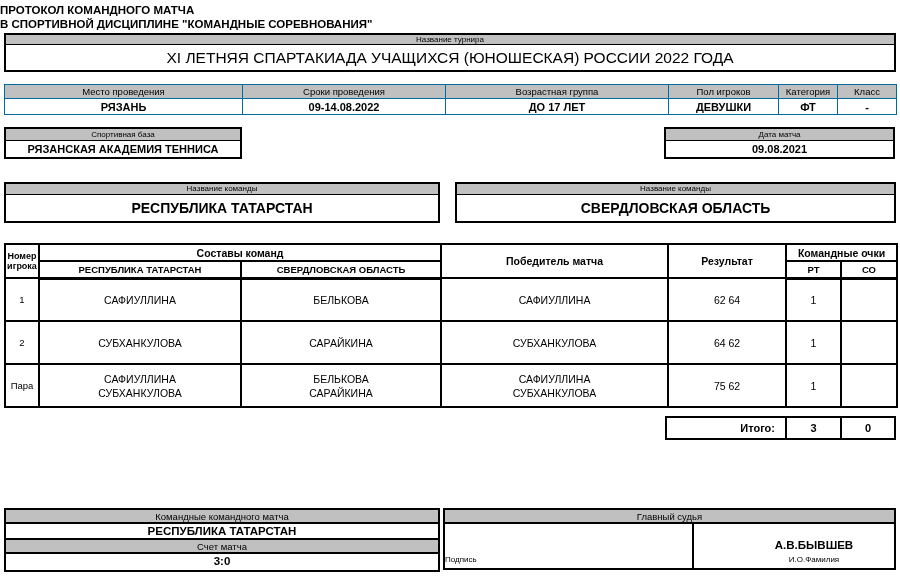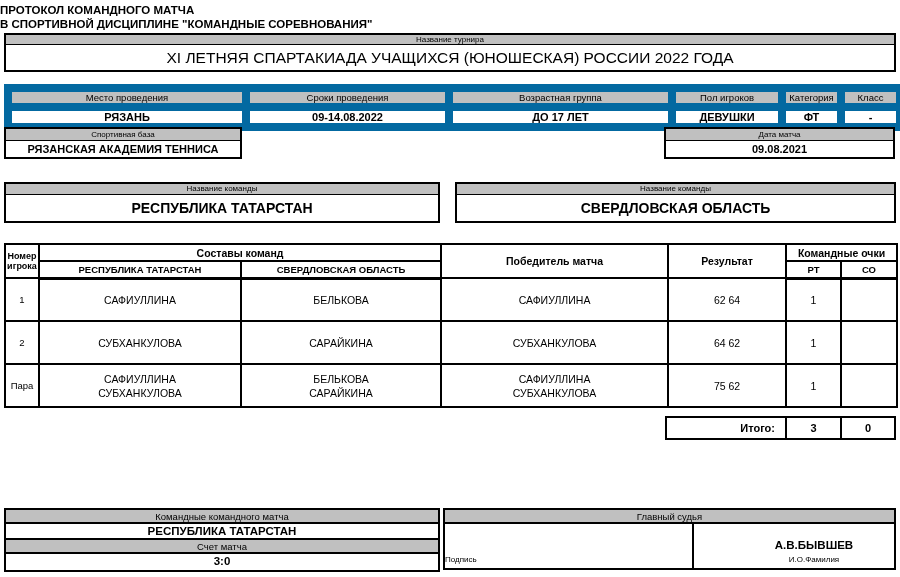--- a/index.html
+++ b/index.html
@@ -14,21 +14,21 @@
   .labelbar { background:#c0c0c0; border-bottom:1px solid #000; text-align:center;
     font-size:8px; line-height:10px; overflow:hidden; }
 
   
   .tournament { position:absolute; left:4px; top:33px; width:892px; border:2px solid #000; }
   .tournament .labelbar { height:10px; }
   .tournament .big { height:25px; line-height:25px; text-align:center; font-weight:normal; font-size:15.5px; }
 
   
   table.info { position:absolute; left:4px; top:84px; width:892px; border-collapse:collapse; table-layout:fixed; }
-  table.info td { border:8px solid #0369a1; text-align:center; overflow:hidden; padding:0; }
+  table.info td { border:1px solid #0369a1; text-align:center; overflow:hidden; padding:0; }
   table.info tr.lbl td { background:#c0c0c0; font-size:9.5px; height:14px; }
   table.info tr.val td { font-weight:bold; font-size:11px; height:16px; }
 
   
   .small-box { position:absolute; border:2px solid #000; background:#fff; }
   .small-box .labelbar { height:12px; line-height:11px; }
   .small-box .val { height:16px; line-height:16px; text-align:center; font-weight:bold; font-size:11px; }
   .facility { left:4px; top:127px; width:238px; }
   .matchdate { left:664px; top:127px; width:231px; }
 

